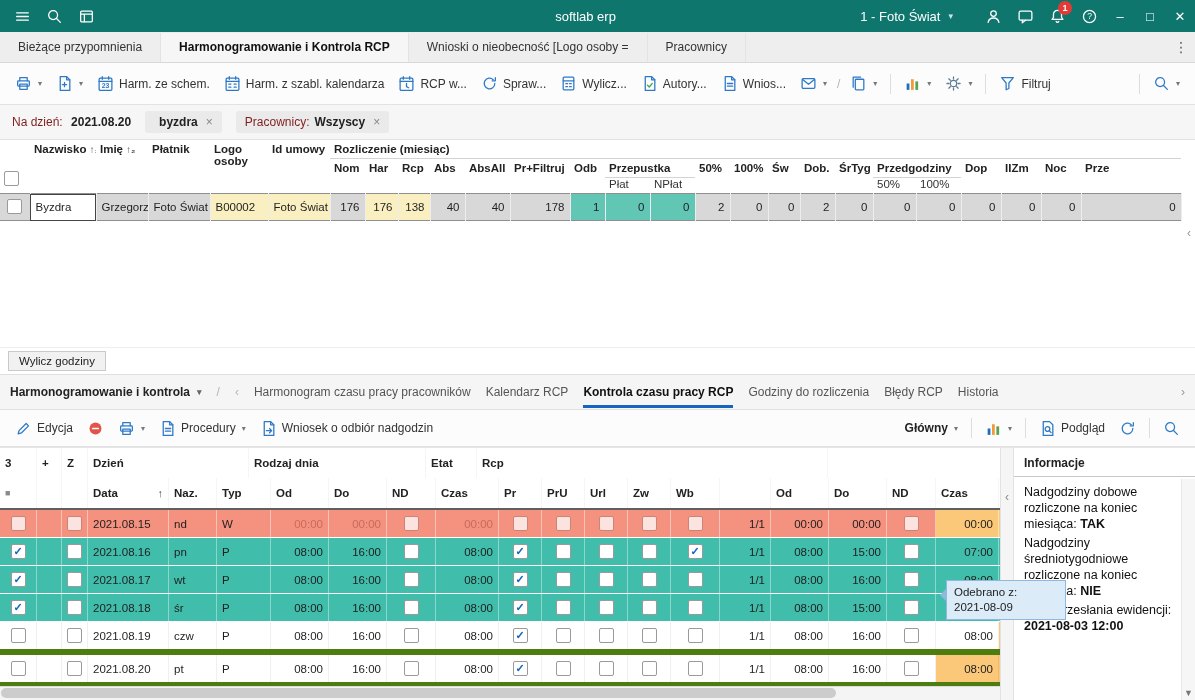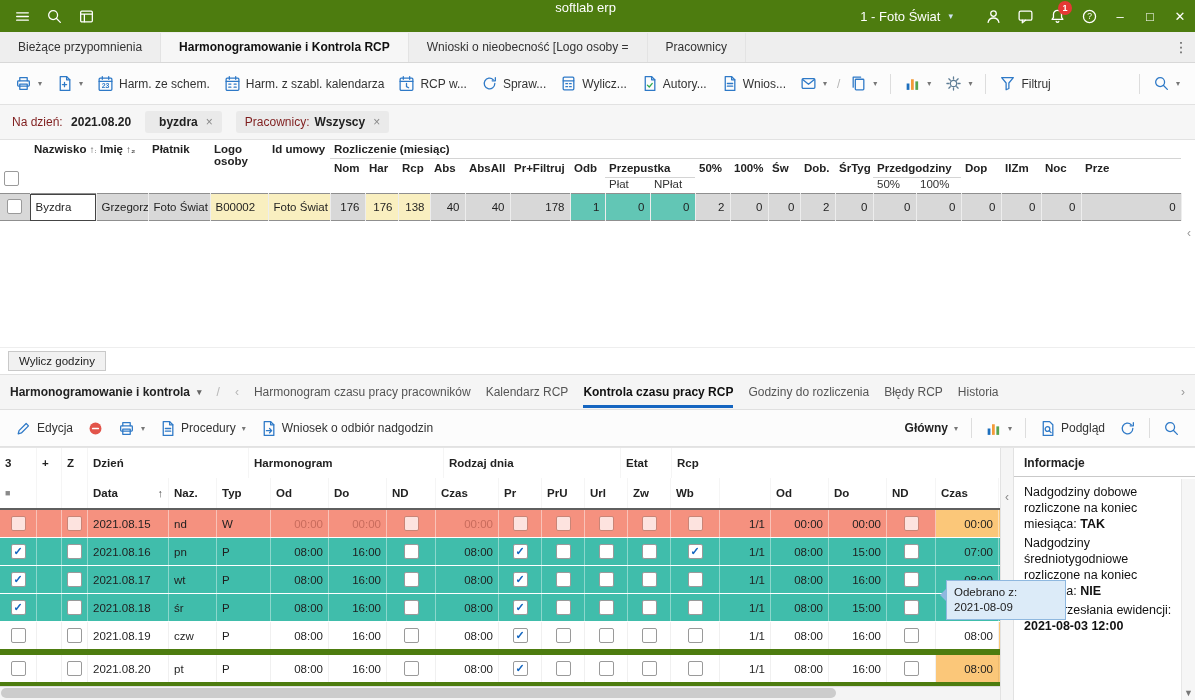--- a/index.html
+++ b/index.html
@@ -1,20 +1,20 @@
 <!DOCTYPE html>
 <html><head>
 <meta charset="utf-8">
 <style>
   html,body{margin:0;padding:0}
   body{width:1195px;height:700px;overflow:hidden;font-family:"Liberation Sans",sans-serif;font-size:12px;color:#1f1f1f;background:#fff}
   .app{position:relative;width:1195px;height:700px;display:flex;flex-direction:column}
 
   
-  .titlebar{flex:0 0 32px;background:#4d7c0f;color:#fff;display:flex;position:relative}
+  .titlebar{flex:0 0 32px;background:#0f766e;color:#fff;display:flex;align-items:center;position:relative}
   .tb-left{display:flex;align-items:center;padding-left:6px}
   .tb-btn{width:32px;height:32px;display:flex;align-items:center;justify-content:center;cursor:pointer}
   .tb-title{position:absolute;left:49%;transform:translateX(-50%);font-size:13px;white-space:nowrap}
   .tb-right{margin-left:auto;display:flex;align-items:center}
   .tb-company{display:flex;align-items:center;gap:8px;font-size:13px;margin-right:24px;cursor:pointer;white-space:nowrap}
   .tb-company .dd{font-size:9px;color:#cfe2f3}
   .bell{position:relative}
   .badge{position:absolute;top:1px;right:1px;background:#e53935;border-radius:50%;min-width:14px;height:14px;font-size:9px;display:flex;align-items:center;justify-content:center;font-weight:bold;color:#fff}
   .winbtn{width:30px;height:32px;display:flex;align-items:center;justify-content:center;font-size:13px;cursor:pointer}
   .ic{width:17px;height:17px;stroke:#2e79c7;fill:none;stroke-width:1.2;stroke-linecap:round;stroke-linejoin:round;flex:0 0 auto}
@@ -514,21 +514,20 @@
   </div>
 
   <div class="lower">
     <div class="lgrid">
       <div class="lg-head">
         <div class="lg-group">
             <div class="lg-gcell" style="flex: 0 0 26px;">3</div>
             <div class="lg-gcell" style="flex: 0 0 14px;">+</div>
             <div class="lg-gcell" style="flex: 0 0 15px;">Z</div>
             <div class="lg-gcell" style="flex: 0 0 150px;">Dzień</div>
-            <div class="lg-gcell" style="flex: 0 0 184px;">Harmonogram</div>
             <div class="lg-gcell" style="flex: 0 0 166px;">Rodzaj dnia</div>
             <div class="lg-gcell" style="flex: 0 0 40px;">Etat</div>
             <div class="lg-gcell" style="flex: 0 0 340px;">Rcp</div>
           </div>
         <div class="lg-sub">
             <div class="lg-scell a-l" style="flex: 0 0 26px;">
               <span class="sq">■</span>
             </div>
             <div class="lg-scell a-l" style="flex: 0 0 14px;"></div>
             <div class="lg-scell a-l" style="flex: 0 0 15px;"></div>

